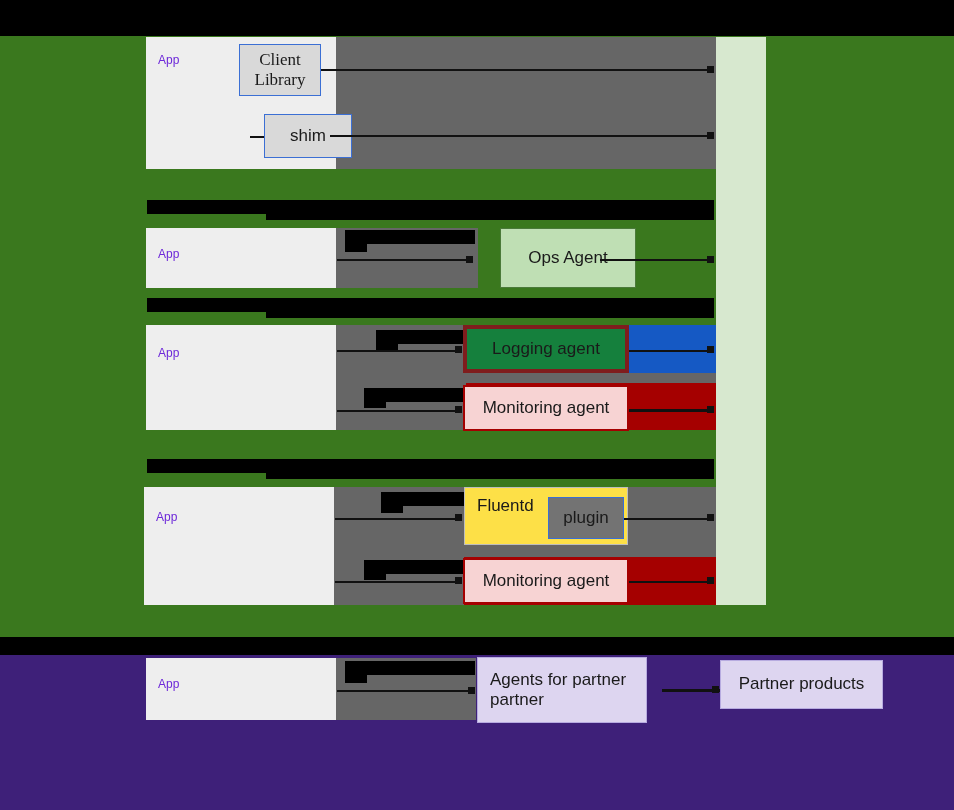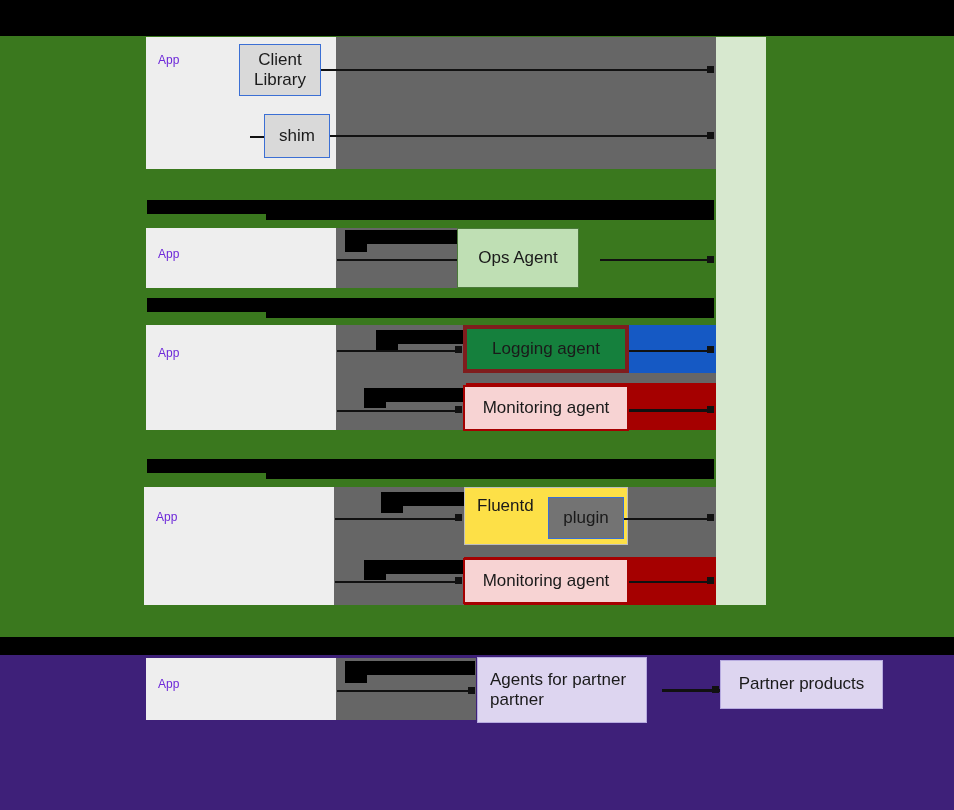--- a/index.html
+++ b/index.html
@@ -56,21 +56,21 @@
     display: flex;
     align-items: center;
     justify-content: center;
     text-align: center;
     font-size: 17px;
     color: #1a1a1a;
     line-height: 1.18;
   }
   .node.left-align { justify-content: flex-start; padding-left: 12px; text-align: left; }
 
-  .node-client   { background: #d9d9d9; border: 1.5px solid #3b6fd4; }
+  .node-client   { background: #d9d9d9; border: 1.5px solid #3b6fd4; font-family: Liberation Serif, serif; }
   .node-loglib   { background: #d9d9d9; border: 1.5px solid #444444; }
   .node-shim     { background: #d9d9d9; border: 1.5px solid #3b6fd4; }
   .node-ops      { background: #bfdfb4; border: 1.5px solid #4b7a3a; }
   .node-logging  { background: #15803d; border: 4px solid #7f1d1d; }
   .node-monitor  { background: #f7d3d3; border: 2px solid #a50000; }
   .node-fluentd  { background: #fde047; border: 1.5px solid #bdbdbd; }
   .node-plugin   { background: #737373; border: 1.5px solid #3b6fd4; }
   .node-partner-agent { background: #ddd5f0; border: 1.5px solid #b7abe0; }
   .node-partner-prod  { background: #ddd5f0; border: 1.5px solid #b7abe0; }
 
@@ -109,21 +109,21 @@
 
   <div class="app-box" style="left:146px; top:37px; width:190px; height:132px;">
     <span class="app-label">App</span>
   </div>
 
   <div class="node node-client" style="left:239px; top:44px; width:82px; height:52px;">
     <span>Client Library</span>
   </div>
 
 
-  <div class="node node-shim" style="left:264px; top:114px; width:66px; height:44px;">
+  <div class="node node-shim" style="left:264px; top:114px; width:88px; height:44px;">
     <span>shim</span>
   </div>
 
   <div class="line" style="left:250px; top:136px; width:14px;"></div>
 
   <div class="line" style="left:321px; top:69px; width:390px;"></div>
   <div class="arrow-dot" style="left:707px; top:66px;"></div>
 
   <div class="line" style="left:330px; top:135px; width:381px;"></div>
   <div class="arrow-dot" style="left:707px; top:132px;"></div>
@@ -136,21 +136,21 @@
   <div class="app-box" style="left:146px; top:228px; width:190px; height:60px;">
     <span class="app-label" style="display:block; margin-top:8px;">App</span>
   </div>
 
   <div class="redact" style="left:345px; top:230px; width:130px; height:14px;"></div>
   <div class="redact" style="left:345px; top:240px; width:22px; height:12px;"></div>
 
   <div class="line" style="left:337px; top:259px; width:133px;"></div>
   <div class="arrow-dot" style="left:466px; top:256px;"></div>
 
-  <div class="node node-ops" style="left:457px; top:228px; width:122px; height:60px;">
+  <div class="node node-ops" style="left:500px; top:228px; width:136px; height:60px;">
     <span>Ops Agent</span>
   </div>
 
   <div class="line" style="left:600px; top:259px; width:111px;"></div>
   <div class="arrow-dot" style="left:707px; top:256px;"></div>
 
   <div class="redact" style="left:147px; top:298px; width:567px; height:14px;"></div>
   <div class="redact" style="left:266px; top:304px; width:448px; height:14px;"></div>
 
   <div class="gray-band" style="left:336px; top:325px; width:130px; height:105px;"></div>

